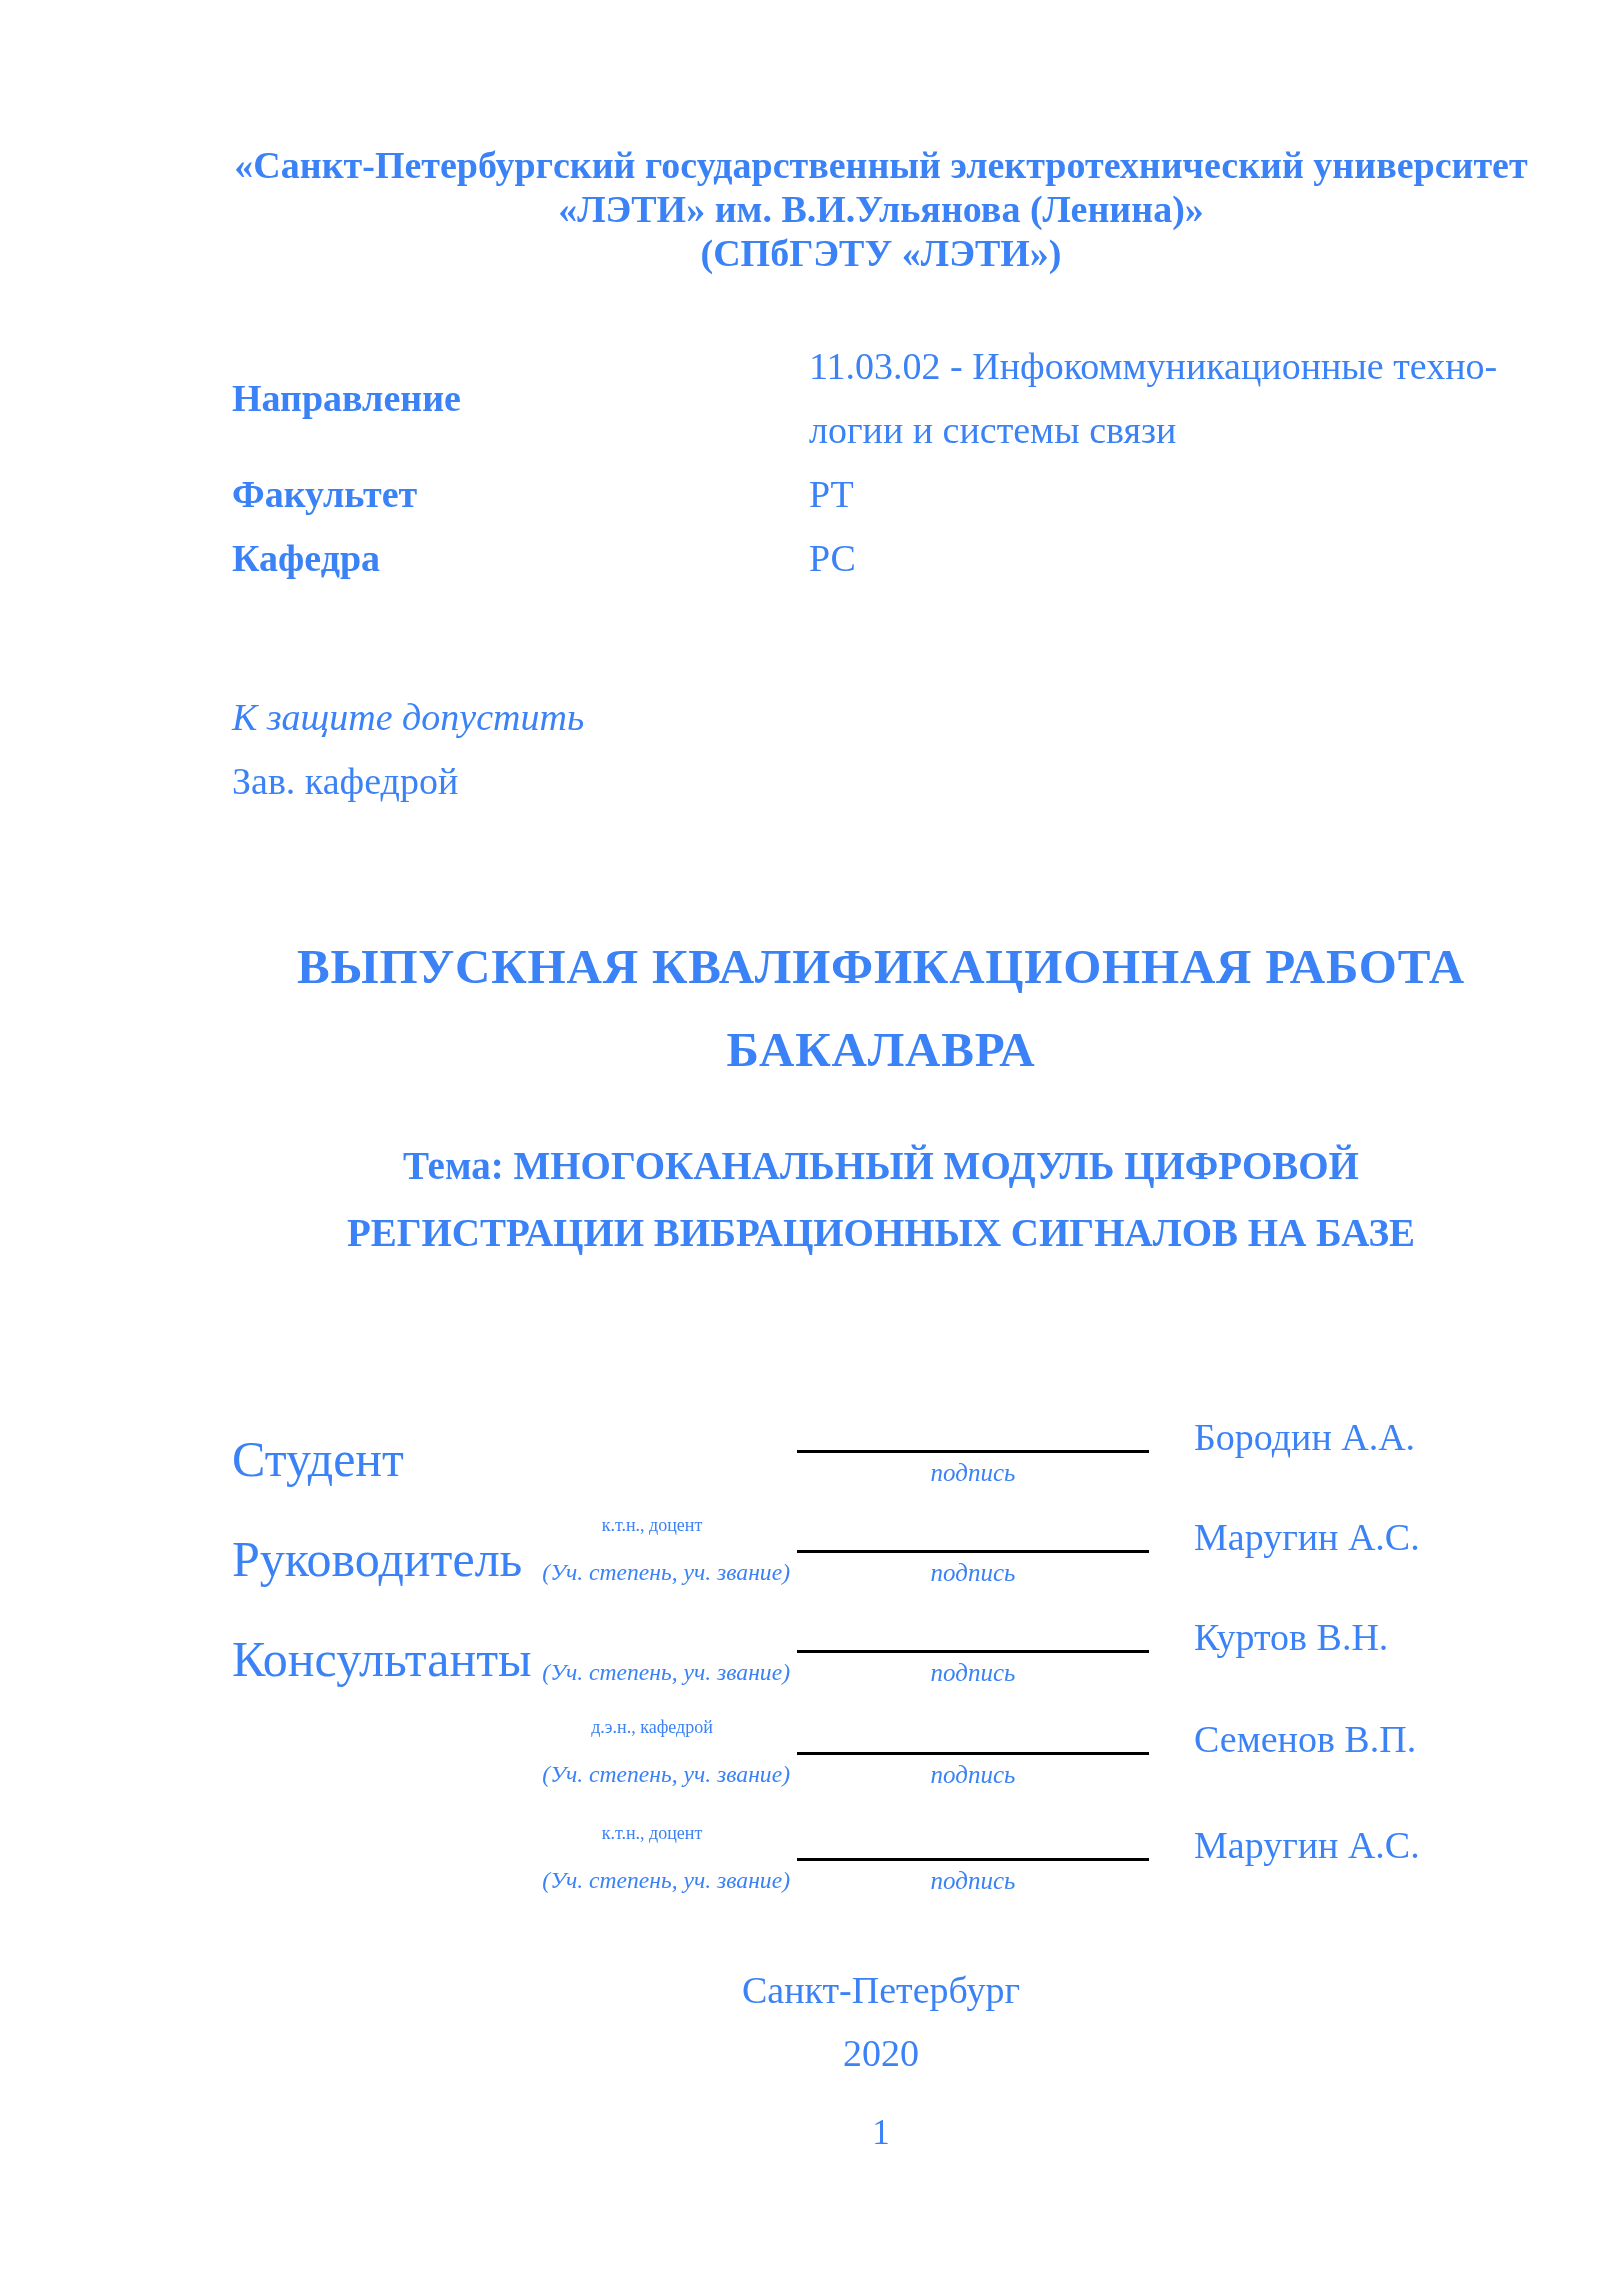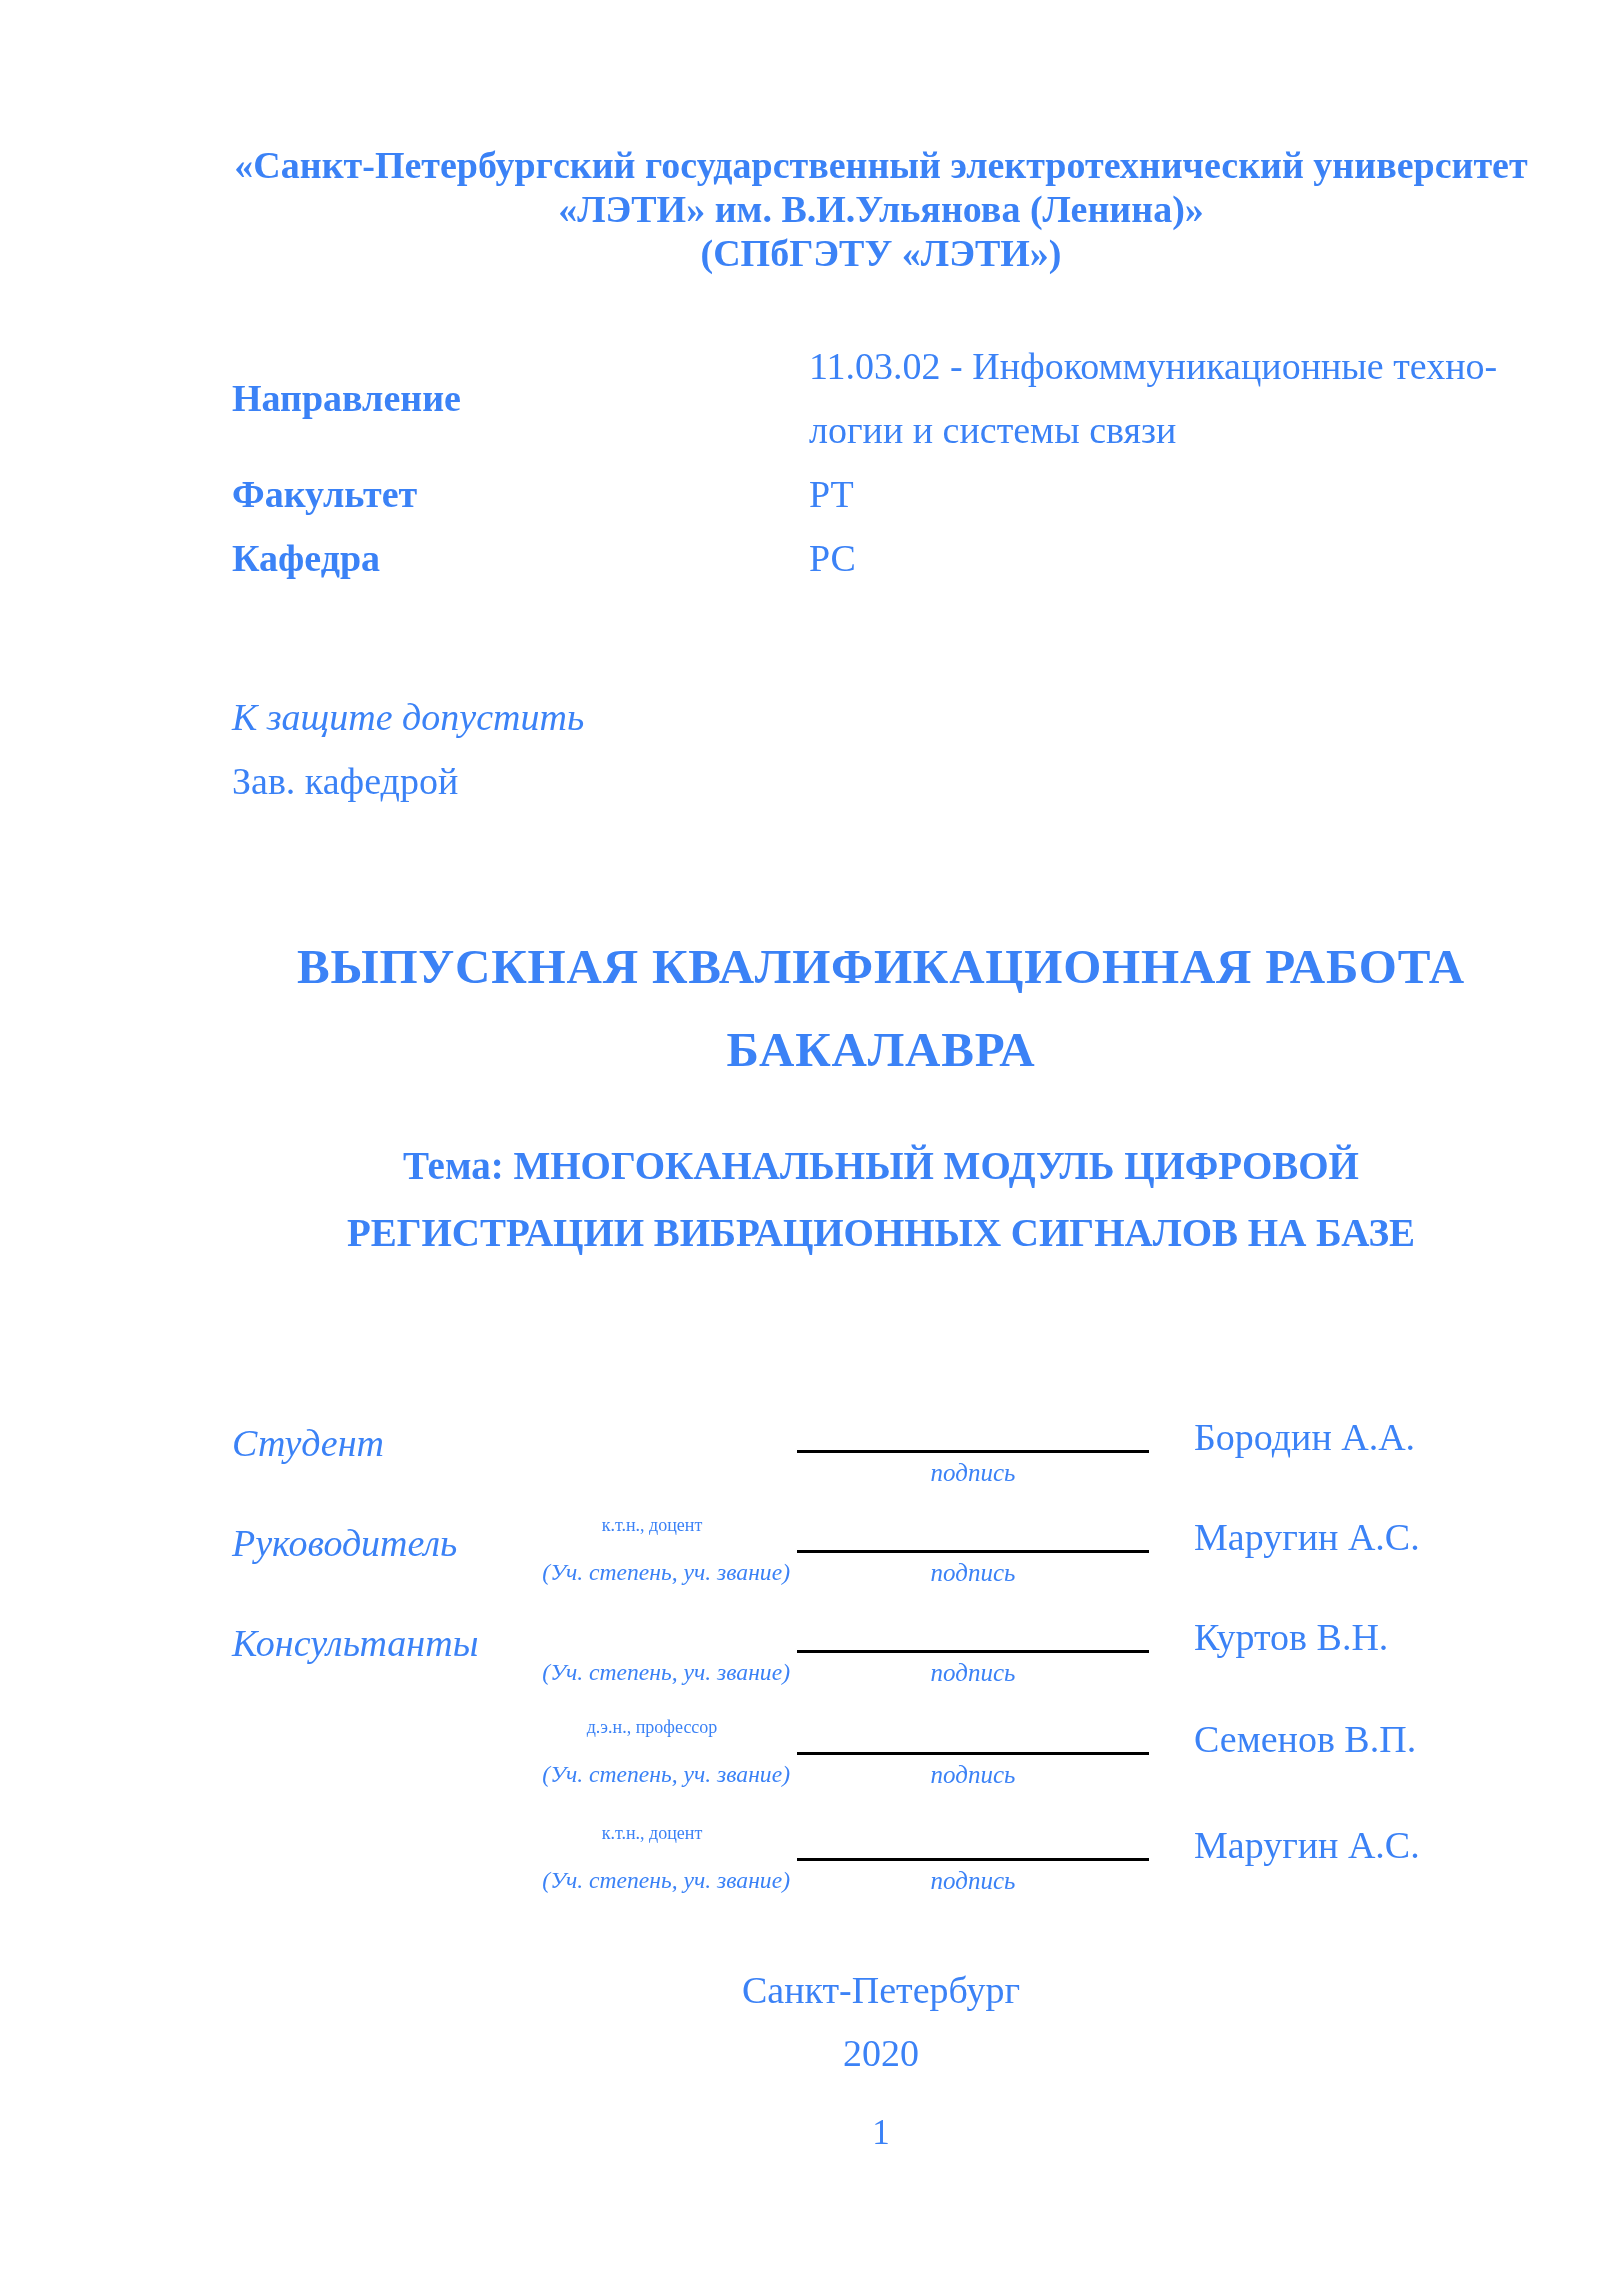--- a/index.html
+++ b/index.html
@@ -38,21 +38,21 @@
     position:absolute; left:232px; right:93px; top:1132px;
     text-align:center; font-weight:bold; font-size:39px; line-height:67px;
   }
   
   .sig-row { position:absolute; left:232px; width:1299px; height:102px; }
   .row-1 { top:1409px; }
   .row-2 { top:1509px; }
   .row-3 { top:1609px; }
   .row-4 { top:1711px; }
   .row-5 { top:1817px; }
-  .sig-label { position:absolute; left:0; top:12px; font-size:38px; white-space:nowrap;font-style:italic; }
+  .sig-label { position:absolute; left:0; top:21px; font-size:50px; white-space:nowrap; }
   .sig-degree { position:absolute; left:302px; width:236px; top:6.3px; text-align:center; font-size:18px; white-space:nowrap; }
   .sig-degree-caption { position:absolute; left:283px; width:275px; top:50px; text-align:right; font-size:23.6px; font-style:italic; white-space:nowrap; }
   .sig-line { position:absolute; left:565px; width:352px; top:41px; height:0; border-bottom:3.1px solid #000; }
   .sig-sign-caption { position:absolute; left:565px; width:352px; top:50px; text-align:center; font-size:25px; font-style:italic; }
   .sig-name { position:absolute; left:962px; top:6.3px; font-size:38px; white-space:nowrap; }
   
   .footer {
     position:absolute; left:232px; right:93px; top:1959px;
     text-align:center; font-size:38px; line-height:63px;
   }
@@ -123,21 +123,21 @@
 
   <div class="sig-row row-3">
     <div class="sig-label">Консультанты</div>
     <div class="sig-degree-caption">(Уч. степень, уч. звание)</div>
     <div class="sig-line"></div>
     <div class="sig-sign-caption">подпись</div>
     <div class="sig-name">Куртов В.Н.</div>
   </div>
 
   <div class="sig-row row-4">
-    <div class="sig-degree">д.э.н., профессор</div>
+    <div class="sig-degree">д.э.н., кафедрой</div>
     <div class="sig-degree-caption">(Уч. степень, уч. звание)</div>
     <div class="sig-line"></div>
     <div class="sig-sign-caption">подпись</div>
     <div class="sig-name">Семенов В.П.</div>
   </div>
 
   <div class="sig-row row-5">
     <div class="sig-degree">к.т.н., доцент</div>
     <div class="sig-degree-caption">(Уч. степень, уч. звание)</div>
     <div class="sig-line"></div>

